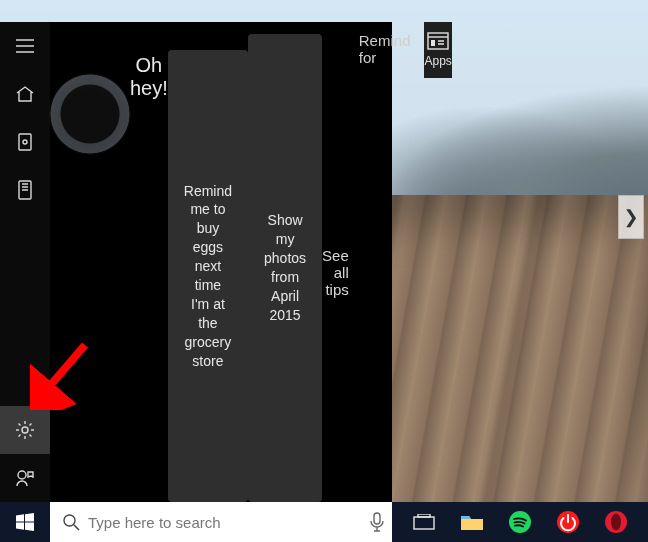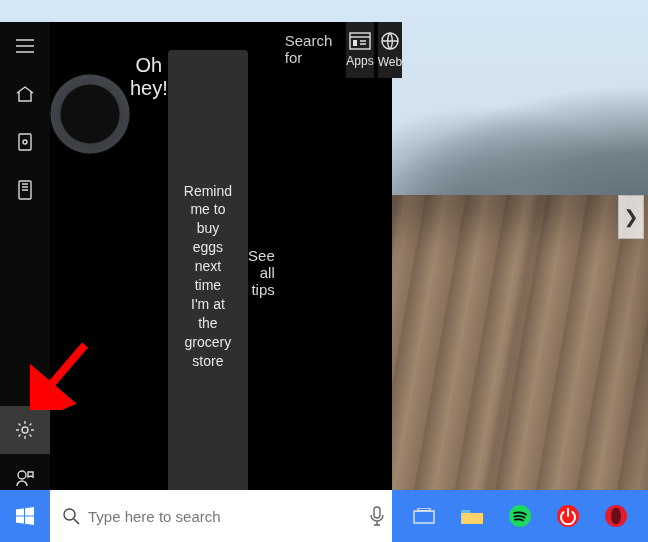--- a/index.html
+++ b/index.html
@@ -41,21 +41,21 @@
   .pill.narrow { width: 250px; }
   .see-tips { text-align: right; margin-top: 20px; font-size: 15px; color: #d8d8d8; cursor: pointer;
     display: block; background: none; border: none; width: 100%; }
   .spacer { flex: 1; }
   .search-for { padding: 10px 8px 10px 10px; font-size: 15px; color: #cfcfcf; }
   .cat-row { display: flex; gap: 4px; padding: 0 6px 2px 6px; }
   .cat { flex: 1; background: #1f1f1f; height: 56px; display: flex; flex-direction: column;
     align-items: center; justify-content: center; gap: 4px; border: none; color: #e2e2e2;
     font-size: 12px; cursor: pointer; }
   .arrow { position: absolute; left: 30px; top: 340px; color: #ff0000; pointer-events: none; }
-  .taskbar { position: absolute; left: 0; right: 0; bottom: 0; height: 52px; background: #3b82f6;
+  .taskbar { position: absolute; left: 0; right: 0; bottom: 0; height: 40px; background: #0f172a;
     display: flex; align-items: stretch; }
   .start { width: 50px; display: flex; align-items: center; justify-content: center; cursor: pointer; }
   .searchbox { flex: 0 0 342px; background: #ffffff; display: flex; align-items: center;
     padding: 0 8px 0 12px; gap: 8px; }
   .searchbox input { flex: 1; border: none; outline: none; font-size: 15px; color: #222; background: transparent; }
   .searchbox input::placeholder { color: #777; }
   .mic { color: #5a5a5a; cursor: pointer; display: flex; align-items: center; }
   .tray { flex: 1; display: flex; align-items: center; padding-left: 8px; gap: 0; }
   .tbtn { width: 48px; height: 40px; display: flex; align-items: center; justify-content: center;
     cursor: pointer; color: #e6e6e6; }
@@ -135,45 +135,39 @@
 
     <div class="main">
       <div class="ring-wrap">
           <div class="ring"></div>
         </div>
       <div class="ohhey">Oh hey!</div>
 
       <button class="pill first">
         <span>Remind me to buy eggs next time I'm at the grocery store</span>
       </button>
+      <button class="pill narrow">
+        <span>Show my photos from April 2015</span>
+      </button>
       <button class="see-tips">See all tips</button>
 
       <div class="spacer"></div>
 
-      <div class="search-for">Search for</div>
+      <div class="search-for">Remind for</div>
       <div class="cat-row">
         <button class="cat">
           <span>
             <svg width="22" height="18" viewBox="0 0 22 18">
                 <rect class="thin" x="1" y="1" width="20" height="16"></rect>
                 <path class="thin" d="M1 5h20"></path>
                 <rect x="4" y="8" width="4" height="6" fill="#e2e2e2"></rect>
                 <path class="thin" d="M11 9h6M11 12h6"></path>
               </svg>
           </span>
           <span>Apps</span>
-        </button>
-        <button class="cat">
-          <span>
-            <svg width="20" height="20" viewBox="0 0 20 20">
-                <circle class="thin" cx="10" cy="10" r="8"></circle>
-                <path class="thin" d="M2 10h16M10 2c3 3 3 13 0 16M10 2c-3 3-3 13 0 16"></path>
-              </svg>
-          </span>
-          <span>Web</span>
         </button>
       </div>
     </div>
   </div>
 
   <div class="arrow">
     <svg width="60" height="70" viewBox="0 0 60 70">
       <defs>
           <marker id="ah" markerWidth="8" markerHeight="8" refX="2" refY="4" orient="auto">
         <path d="M0 0L8 4L0 8z" fill="#ff0000"></path>

